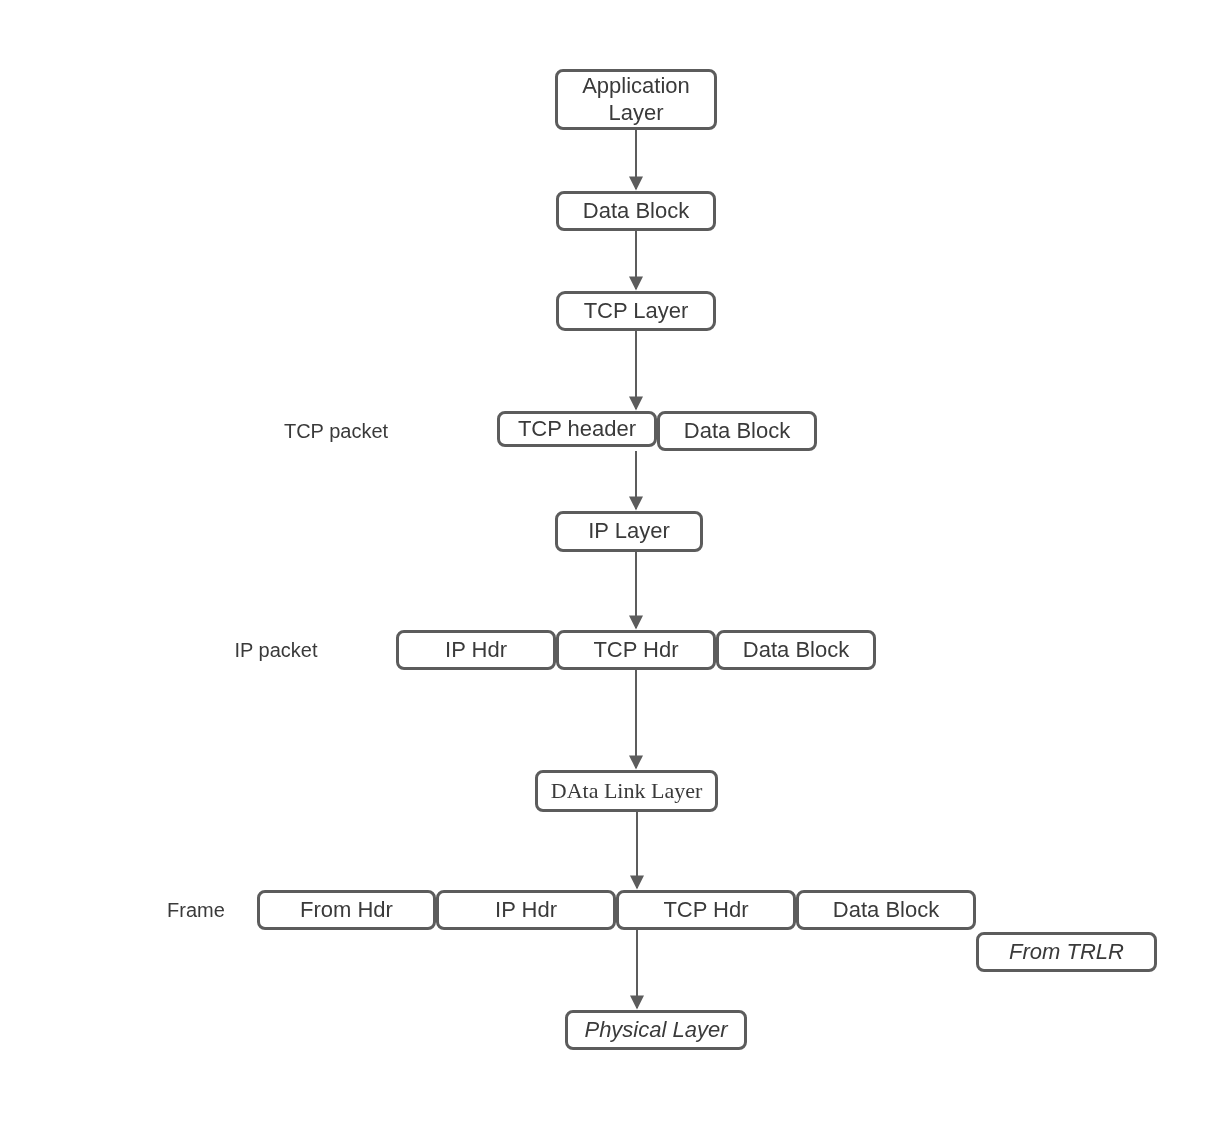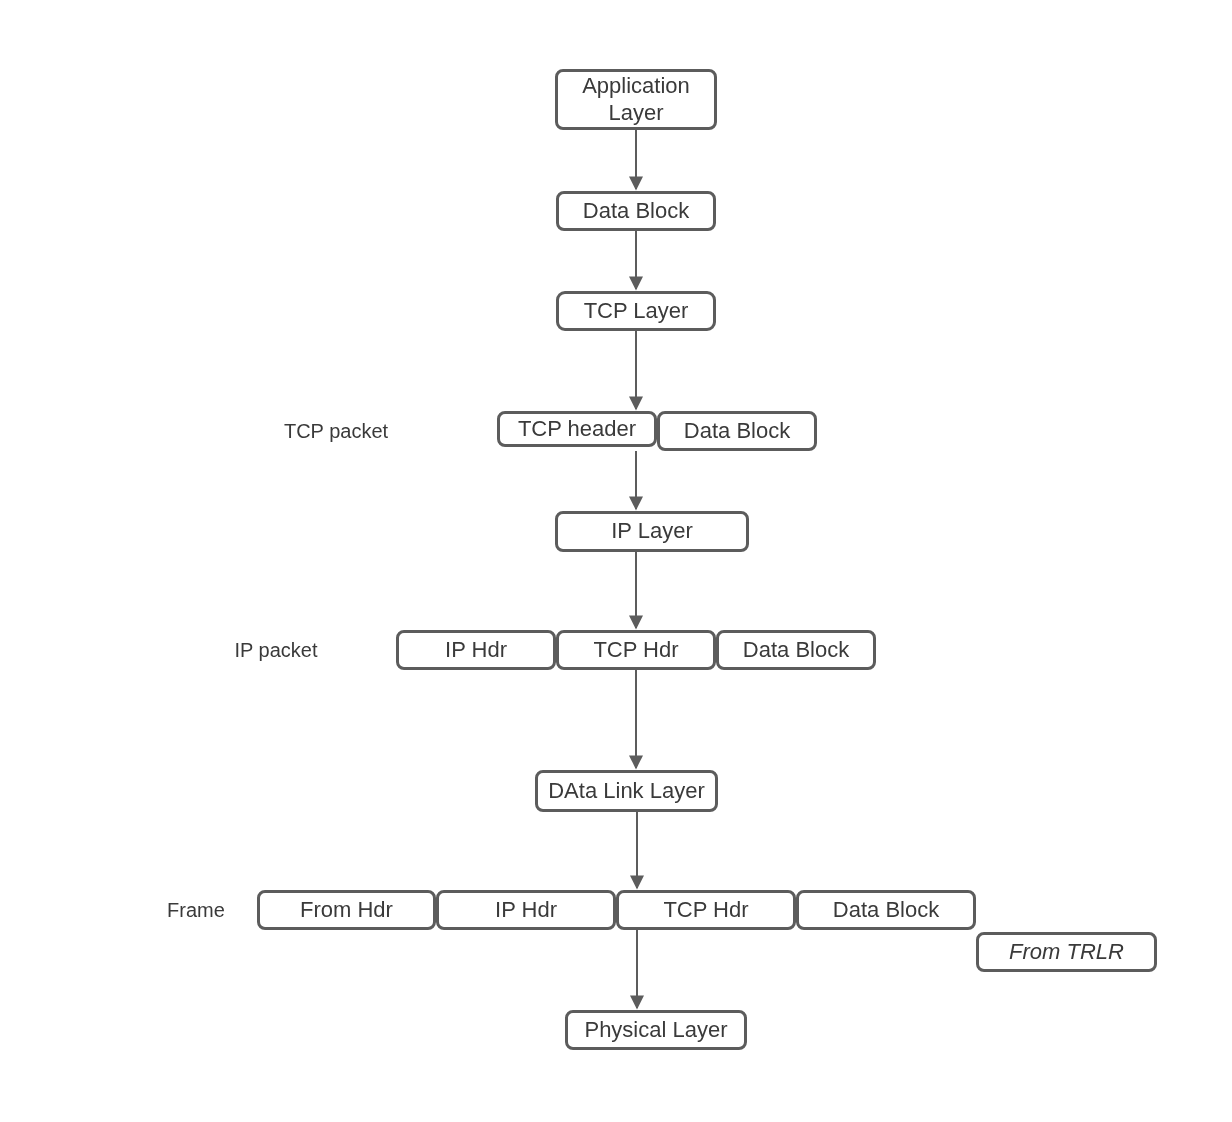--- a/index.html
+++ b/index.html
@@ -67,25 +67,25 @@
       <div class="row-label" style="left: 336px; top: 431px;">TCP packet</div>
       <div class="row-label" style="left: 276px; top: 650px;">IP packet</div>
       <div class="row-label" style="left: 196px; top: 910px;">Frame</div>
     </div>
   <div id="nodes">
       <div class="node" style="left: 555px; top: 69px; width: 162px; height: 61px;">Application Layer</div>
       <div class="node" style="left: 556px; top: 191px; width: 160px; height: 40px;">Data Block</div>
       <div class="node" style="left: 556px; top: 291px; width: 160px; height: 40px; border-radius: 9px;">TCP Layer</div>
       <div class="node" style="left: 497px; top: 411px; width: 160px; height: 36px;">TCP header</div>
       <div class="node" style="left: 657px; top: 411px; width: 160px; height: 40px;">Data Block</div>
-      <div class="node" style="left: 555px; top: 511px; width: 194px; height: 41px;">IP Layer</div>
+      <div class="node" style="left: 555px; top: 511px; width: 148px; height: 41px;">IP Layer</div>
       <div class="node" style="left: 396px; top: 630px; width: 160px; height: 40px;">IP Hdr</div>
       <div class="node" style="left: 556px; top: 630px; width: 160px; height: 40px;">TCP Hdr</div>
       <div class="node" style="left: 716px; top: 630px; width: 160px; height: 40px;">Data Block</div>
-      <div class="node" style="left: 535px; top: 770px; width: 183px; height: 42px;">DAta Link Layer</div>
+      <div class="node" style="left: 535px; top: 770px; width: 183px; height: 42px; font-family: Liberation Serif, serif;">DAta Link Layer</div>
       <div class="node" style="left: 257px; top: 890px; width: 179px; height: 40px;">From Hdr</div>
       <div class="node" style="left: 436px; top: 890px; width: 180px; height: 40px;">IP Hdr</div>
       <div class="node" style="left: 616px; top: 890px; width: 180px; height: 40px;">TCP Hdr</div>
       <div class="node" style="left: 796px; top: 890px; width: 180px; height: 40px;">Data Block</div>
       <div class="node" style="left: 976px; top: 932px; width: 181px; height: 40px; font-style: italic;">From TRLR</div>
-      <div class="node" style="left: 565px; top: 1010px; width: 182px; height: 40px;">Physical Layer</div>
+      <div class="node" style="left: 565px; top: 1010px; width: 182px; height: 40px; font-style: italic;">Physical Layer</div>
     </div>
 </div>
 
 </body></html>

